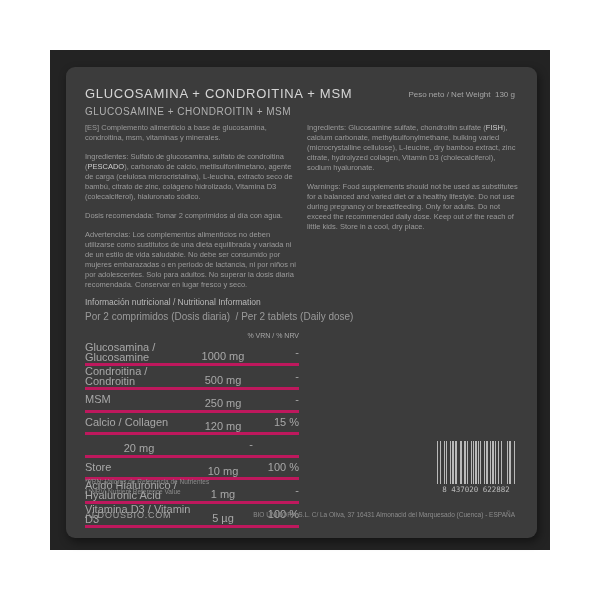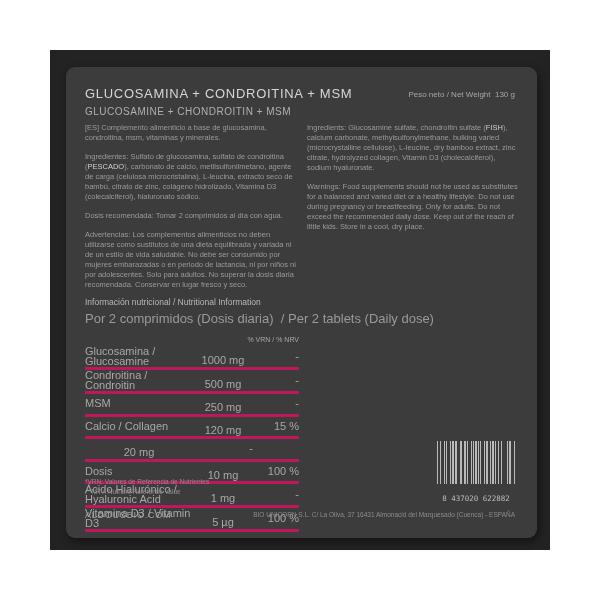--- a/index.html
+++ b/index.html
@@ -34,21 +34,21 @@
   .cols{
     position:absolute;left:19px;top:56px;width:433px;
     display:flex;gap:11px;
   }
   .col{width:211px;font-size:7.5px;line-height:10px;color:#9a9a9a;}
   .col p{margin:0 0 9px 0;}
   .col p:last-child{margin-bottom:4px;}
   .allergen{font-weight:normal;color:#cfcfcf;}
   .nutrition{position:absolute;left:19px;top:230px;width:214px;}
   .n-title{font-size:8.5px;color:#b8b8b8;}
-  .n-sub{font-size:13px;color:#9a9a9a;margin-top:4px;white-space:pre;}
+  .n-sub{font-size:10px;color:#9a9a9a;margin-top:4px;white-space:pre;}
   .n-colhead{
     text-align:right;font-size:7px;color:#a8a8a8;
     margin-top:10px;padding-bottom:3px;
   }
   .n-row{
     display:grid;grid-template-columns:1fr 60px 46px;
     align-items:center;
     border-bottom:3px solid #be185d;
     min-height:14px;padding:1px 0;
     font-size:11px;color:#a8a8a8;line-height:9.5px;
@@ -66,21 +66,21 @@
   }
   .company{
     position:absolute;right:22px;bottom:20px;
     font-size:6.5px;color:#8c8c8c;
   }
   .barcode{
     position:absolute;right:22px;top:374px;width:78px;text-align:center;
   }
   .barcode svg{display:block;width:78px;height:43px;}
   .barcode-number{
-    margin-top:10px;
+    margin-top:1px;
     font-family:"DejaVu Sans Mono", monospace;
     font-size:7.5px;color:#b9b9b9;white-space:pre;
   }
 </style>
 </head>
 <body>
 
 <div class="photo">
   <div class="panel">
 
@@ -124,21 +124,21 @@
         <div class="n-row">
           <span class="t-name">Calcio / Collagen</span>
           <span class="t-amount">120 mg</span>
           <span class="t-nrv">15 %</span>
         </div>
         <div class="n-row">
           <span class="t-amount">20 mg</span>
           <span class="t-nrv">-</span>
         </div>
         <div class="n-row">
-          <span class="t-name">Dosis</span>
+          <span class="t-name">Store</span>
           <span class="t-amount">10 mg</span>
           <span class="t-nrv">100 %</span>
         </div>
         <div class="n-row">
           <span class="t-name">Ácido Hialurónico / Hyaluronic Acid</span>
           <span class="t-amount">1 mg</span>
           <span class="t-nrv">-</span>
         </div>
         <div class="n-row">
           <span class="t-name">Vitamina D3 / Vitamin D3</span>

